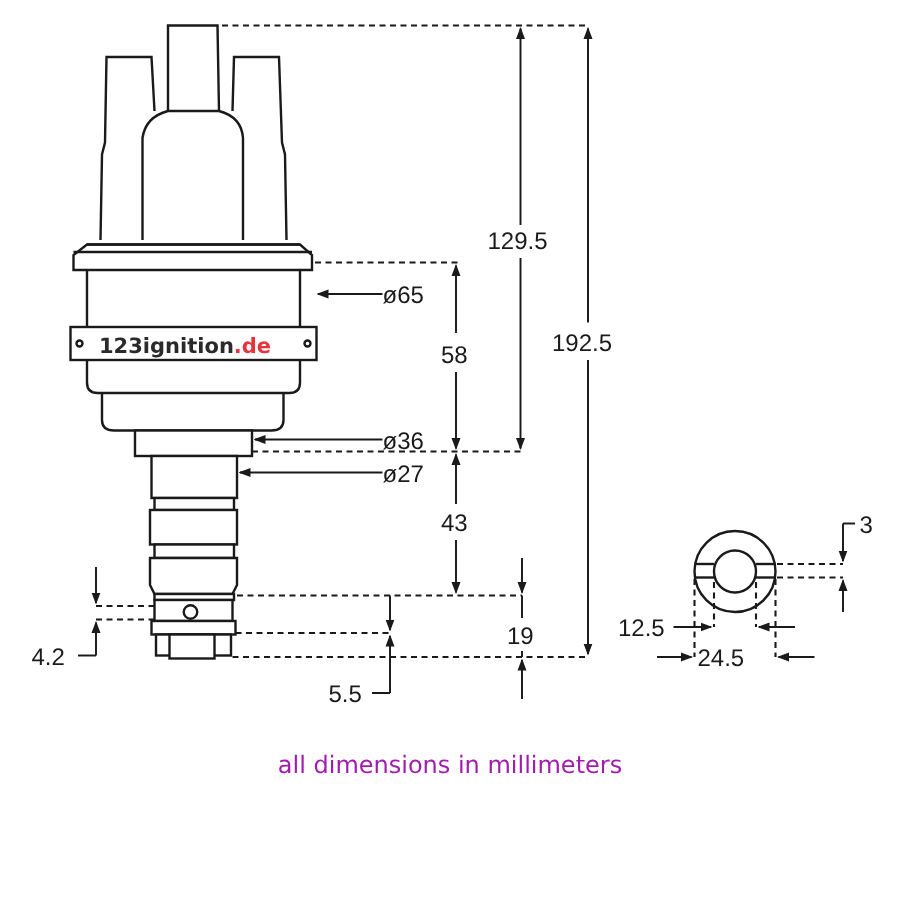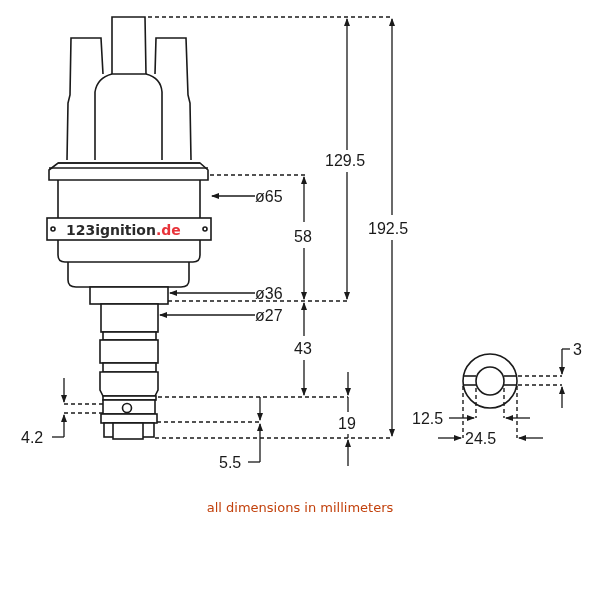--- a/index.html
+++ b/index.html
@@ -6,21 +6,21 @@
   body { width: 600px; height: 600px; position: relative; overflow: hidden; font-family: "Liberation Sans", sans-serif; }
   svg { position: absolute; left: 0; top: 0; }
   .ln { stroke: #1a1a1a; stroke-width: 1.6; fill: none; }
   .fill { stroke: #1a1a1a; stroke-width: 1.6; fill: #ffffff; }
   .dash { stroke: #1a1a1a; stroke-width: 1.4; stroke-dasharray: 4 3; fill: none; }
   .dim { stroke: #1a1a1a; stroke-width: 1.3; fill: none; }
   .arrow { fill: #1a1a1a; }
   .lbl { font-family: "Liberation Sans", sans-serif; font-size: 16px; fill: #1a1a1a; }
   .brand { font-family: "DejaVu Sans", sans-serif; font-size: 14px; font-weight: bold; fill: #2a2a2a; }
   .brand-accent { fill: #e8333a; }
-  .caption { position: absolute; left: 0; width: 600px; top: 500px; text-align: center; font-family: "DejaVu Sans", sans-serif; font-size: 13px; color: #c2410c; }
+  .caption { position: absolute; left: 0; width: 600px; top: 500px; text-align: center; font-family: "DejaVu Sans", sans-serif; font-size: 16px; color: #a21caf; }
 </style>
 </head>
 <body>
 
 <svg width="600" height="600" viewBox="0 0 600 600">
   <defs>
     <marker id="ah" markerWidth="8" markerHeight="8" refX="7" refY="4" orient="auto" markerUnits="userSpaceOnUse">
       <path d="M0,1 L8,4 L0,7 Z" class="arrow"></path>
     </marker>
   </defs>

